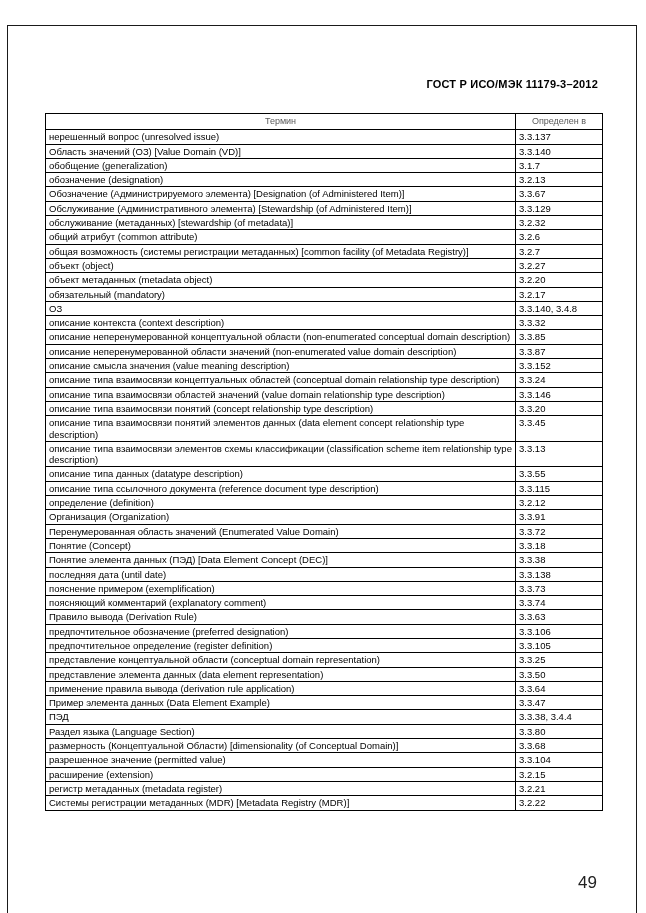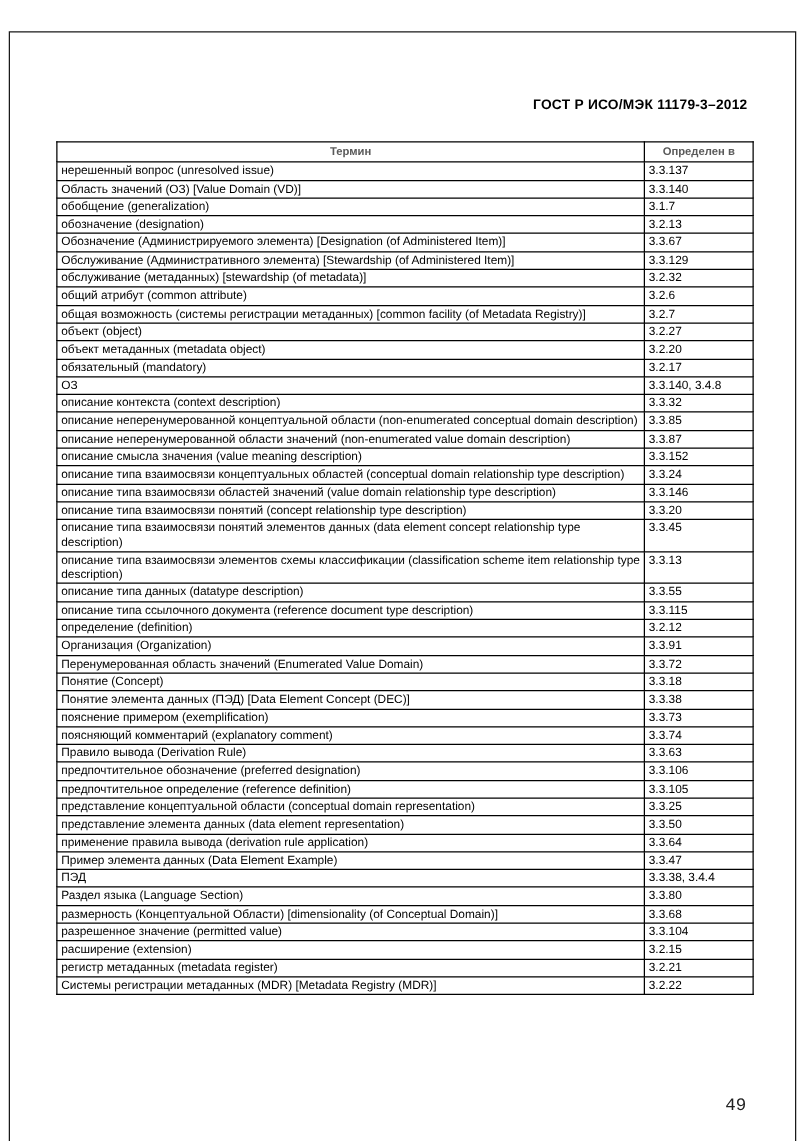--- a/index.html
+++ b/index.html
@@ -43,42 +43,41 @@
   table.terms-table td {
     border: 1px solid #000;
     padding: 1px 3px;
     line-height: 11.3px;
     vertical-align: top;
     overflow: hidden;
   }
   col.term-col { width: 470px; }
   col.ref-col  { width: 87px; }
   table.terms-table th {
-    font-weight: bold;
+    font-weight: normal;
     color: #5a5a5a;
     font-size: 9px;
     text-align: center;
     padding: 2px 3px;
   }
   td.term-cell {
     text-align: left;
     word-wrap: break-word;
     margin-top: 32px;
   }
   td.ref-cell {
     text-align: left;
     white-space: nowrap;
   }
   .page-number {
     position: absolute;
     bottom: 28px;
     right: 39px;
-    font-size: 14px;
+    font-size: 17px;
     color: #222;
-    font-family: Liberation Mono, monospace;
   }
 </style>
 </head>
 <body>
 
 <div class="page-frame">
 
   <div class="doc-header">ГОСТ Р ИСО/МЭК 11179-3–2012</div>
 
   <table class="terms-table">
@@ -203,37 +202,41 @@
         </tr>
         <tr>
           <td class="term-cell">Понятие (Concept)</td>
           <td class="ref-cell">3.3.18</td>
         </tr>
         <tr>
           <td class="term-cell">Понятие элемента данных (ПЭД) [Data Element Concept (DEC)]</td>
           <td class="ref-cell">3.3.38</td>
         </tr>
         <tr>
+          <td class="term-cell">последняя дата (until date)</td>
+          <td class="ref-cell">3.3.138</td>
+        </tr>
+        <tr>
           <td class="term-cell">пояснение примером (exemplification)</td>
           <td class="ref-cell">3.3.73</td>
         </tr>
         <tr>
           <td class="term-cell">поясняющий комментарий (explanatory comment)</td>
           <td class="ref-cell">3.3.74</td>
         </tr>
         <tr>
           <td class="term-cell">Правило вывода (Derivation Rule)</td>
           <td class="ref-cell">3.3.63</td>
         </tr>
         <tr>
           <td class="term-cell">предпочтительное обозначение (preferred designation)</td>
           <td class="ref-cell">3.3.106</td>
         </tr>
         <tr>
-          <td class="term-cell">предпочтительное определение (reference definition)</td>
+          <td class="term-cell">предпочтительное определение (register definition)</td>
           <td class="ref-cell">3.3.105</td>
         </tr>
         <tr>
           <td class="term-cell">представление концептуальной области (conceptual domain representation)</td>
           <td class="ref-cell">3.3.25</td>
         </tr>
         <tr>
           <td class="term-cell">представление элемента данных (data element representation)</td>
           <td class="ref-cell">3.3.50</td>
         </tr>

